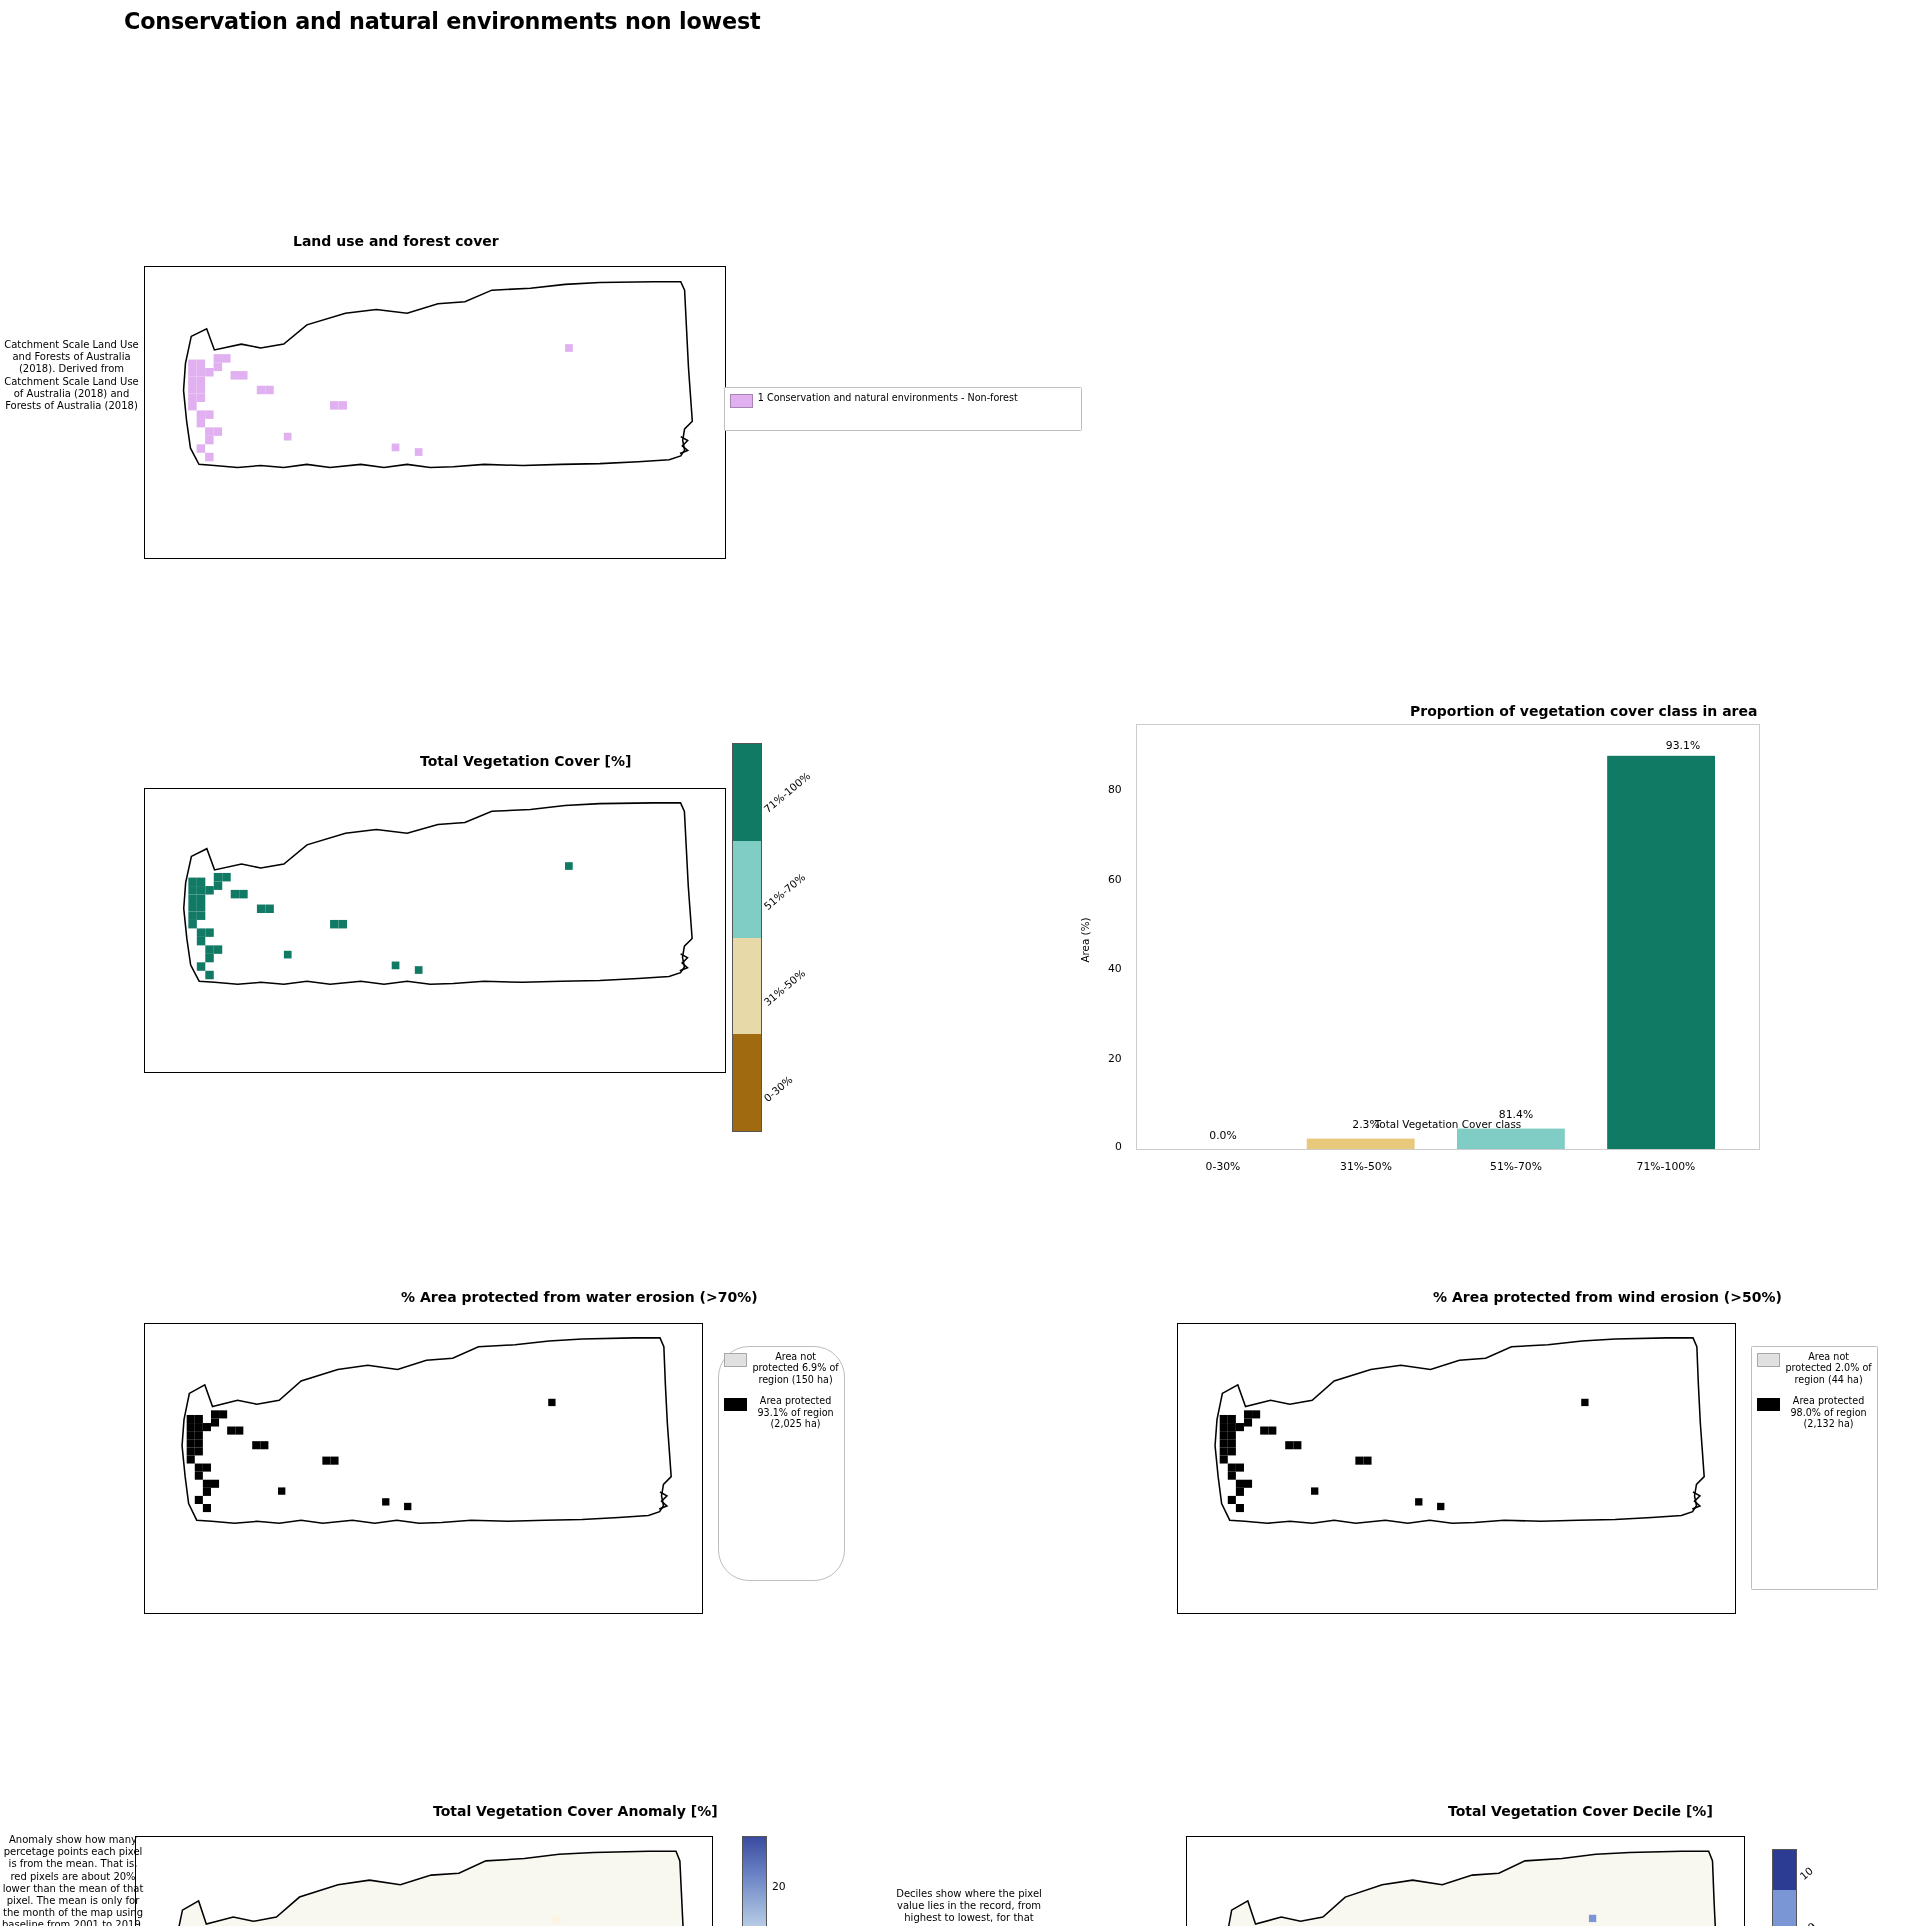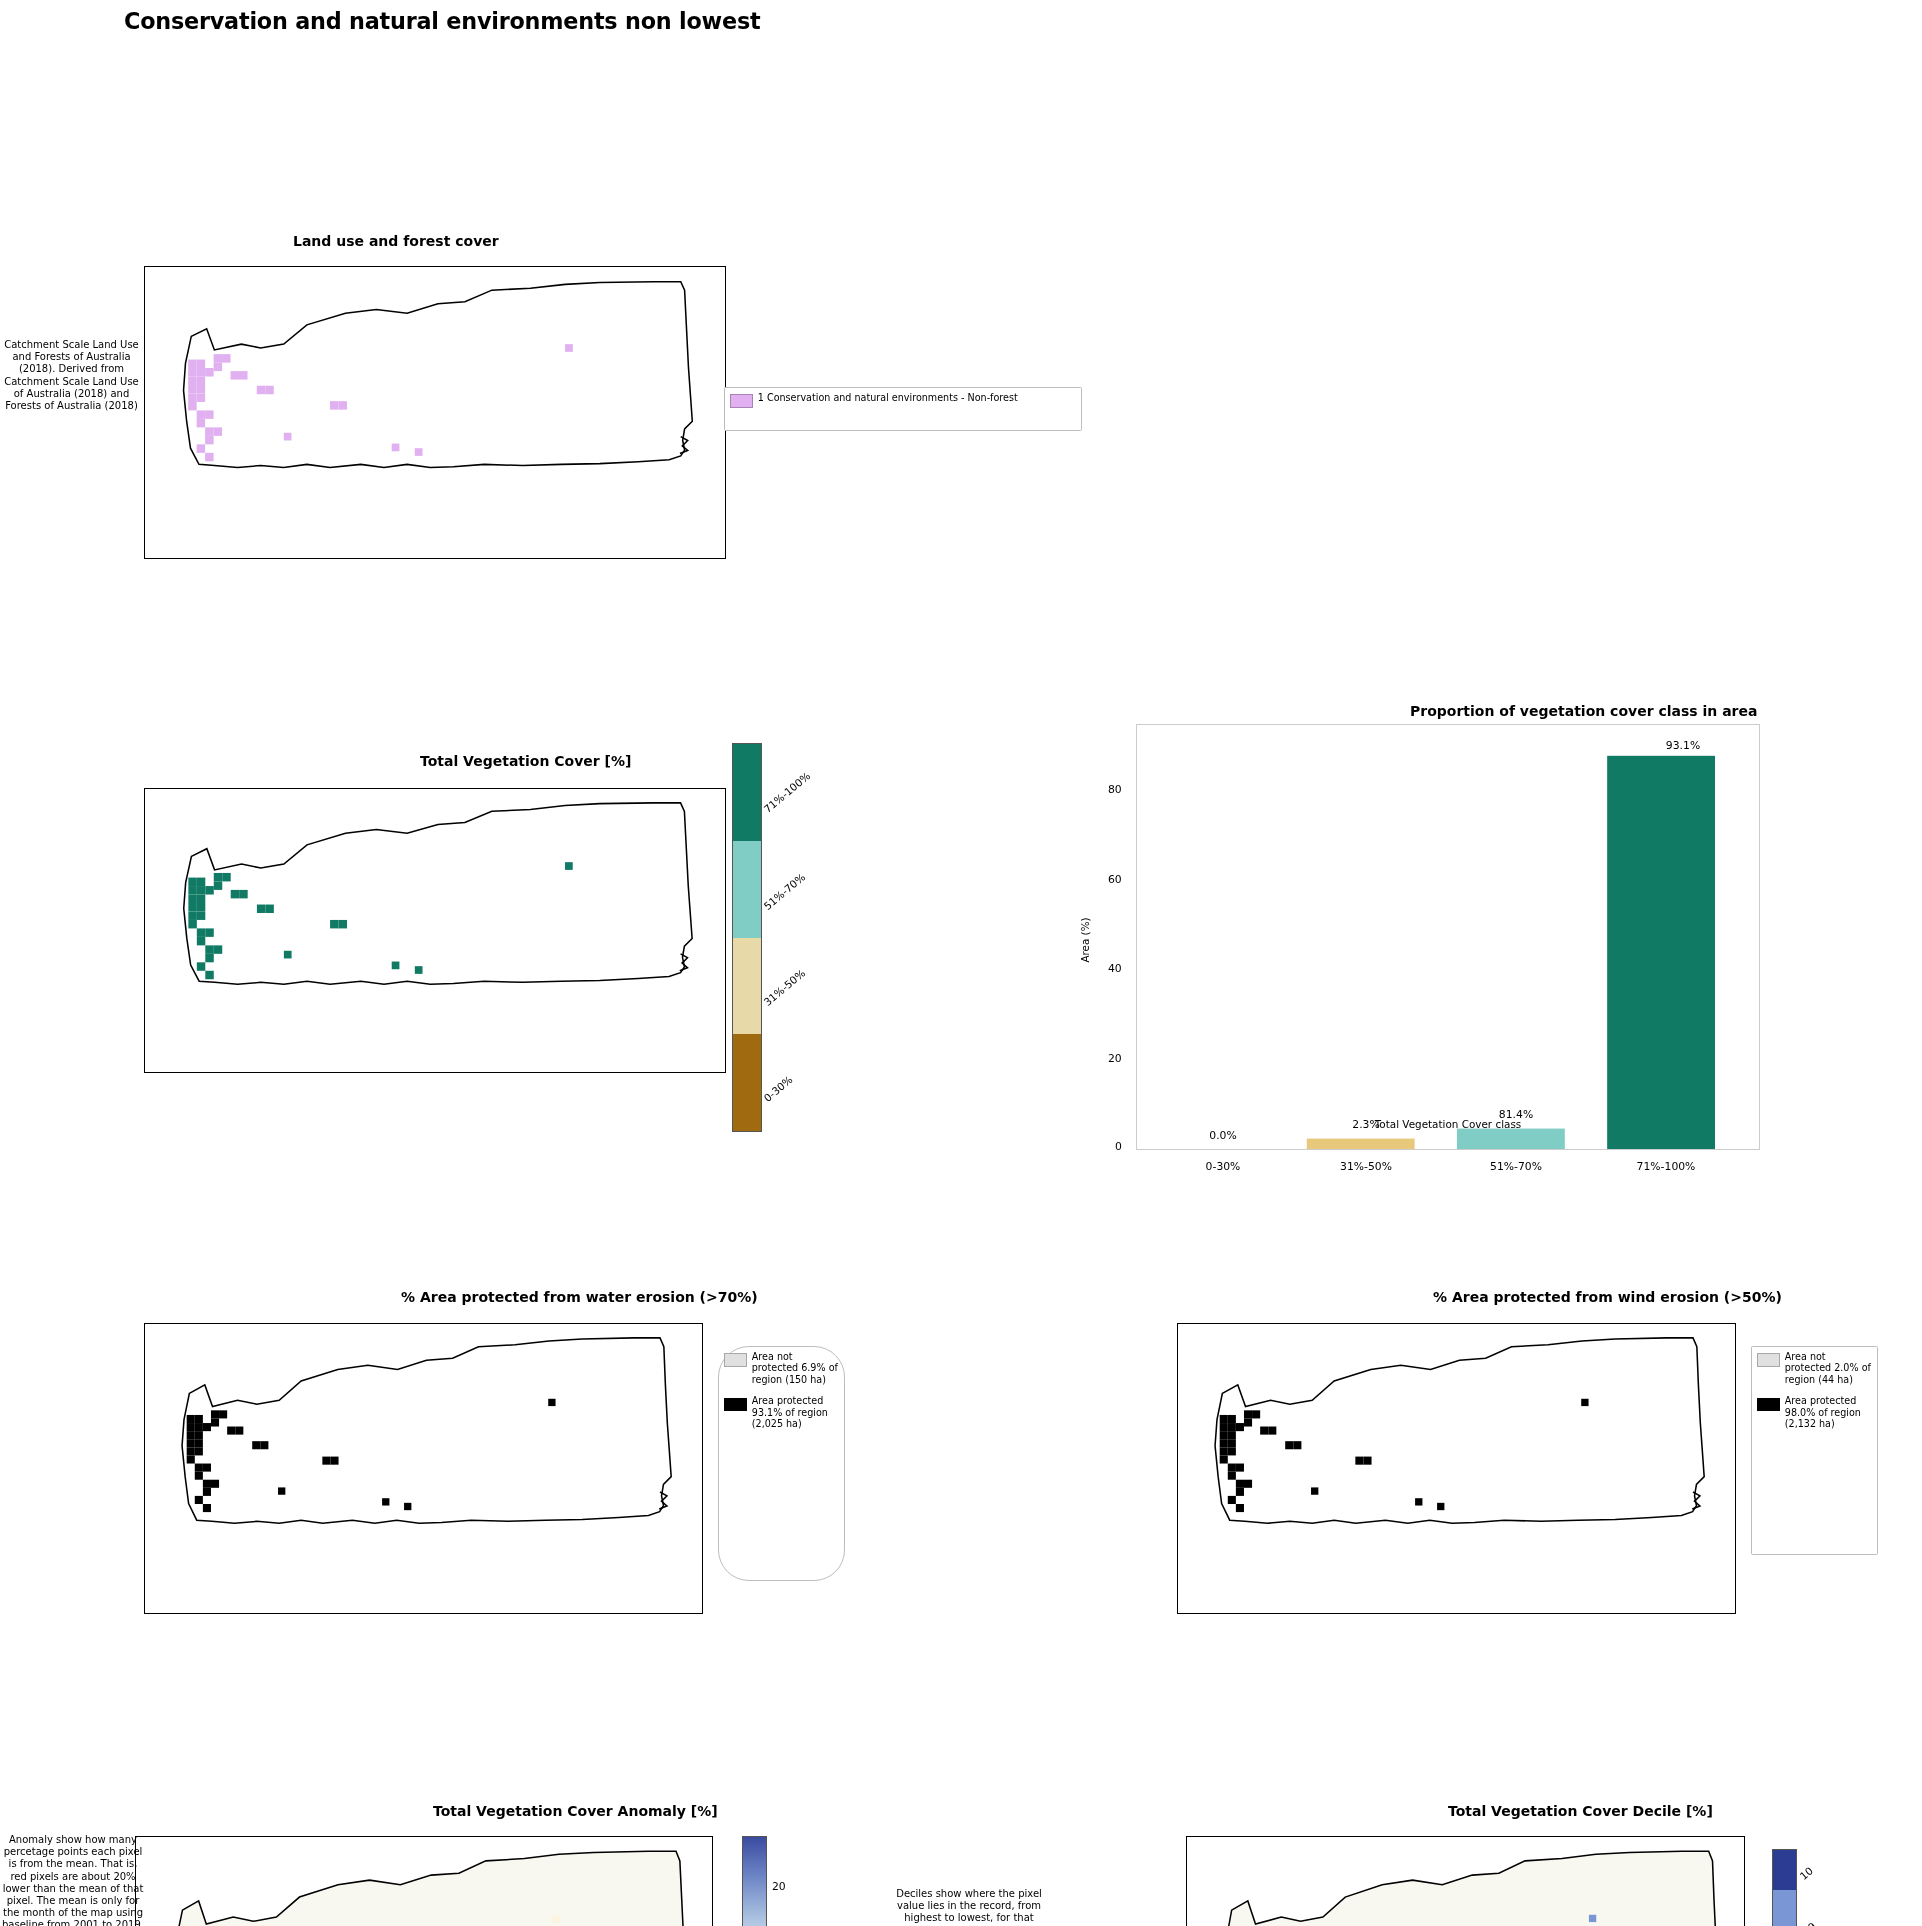--- a/index.html
+++ b/index.html
@@ -61,20 +61,21 @@
   .legend-swatch {
     flex: none;
     width: 21.6px;
     height: 11.6px;
     border: 0.4px solid rgba(0,0,0,0.25);
   }
   .legend-label {
     font-size: 9.6px;
     line-height: 1.2;
     color: #000;
+    text-align: center;
   }
   .cbar {
     position: absolute;
     border: 0.4px solid #555;
     box-sizing: border-box;
   }
   .cbar-seg {
     width: 100%;
   }
   .cbar-tick {
@@ -345,21 +346,21 @@
       <rect x="460" y="344" width="21" height="21"></rect>
       <rect x="481" y="344" width="21" height="21"></rect>
       <rect x="615" y="452" width="19" height="19"></rect>
       <rect x="672" y="464" width="19" height="19"></rect>
       <rect x="1046" y="194" width="19" height="19"></rect>
       <rect x="345" y="424" width="19" height="19"></rect>
     </g>
   </svg>
 </div>
 
-<div class="legend-box" style="left:1751px; top:1346px; width:127px; height:209px;">
+<div class="legend-box" style="left:1751px; top:1346px; width:127px; height:244px;">
   <div class="legend-row" style="margin-bottom:10px;">
     <span class="legend-swatch" style="background:#e0e0e0; margin-top:2.3px;"></span>
     <span class="legend-label">Area not protected 2.0% of region (44 ha)</span>
   </div>
   <div class="legend-row">
     <span class="legend-swatch" style="background:#000000; margin-top:2.3px;"></span>
     <span class="legend-label">Area protected 98.0% of region (2,132 ha)</span>
   </div>
 </div>
 

